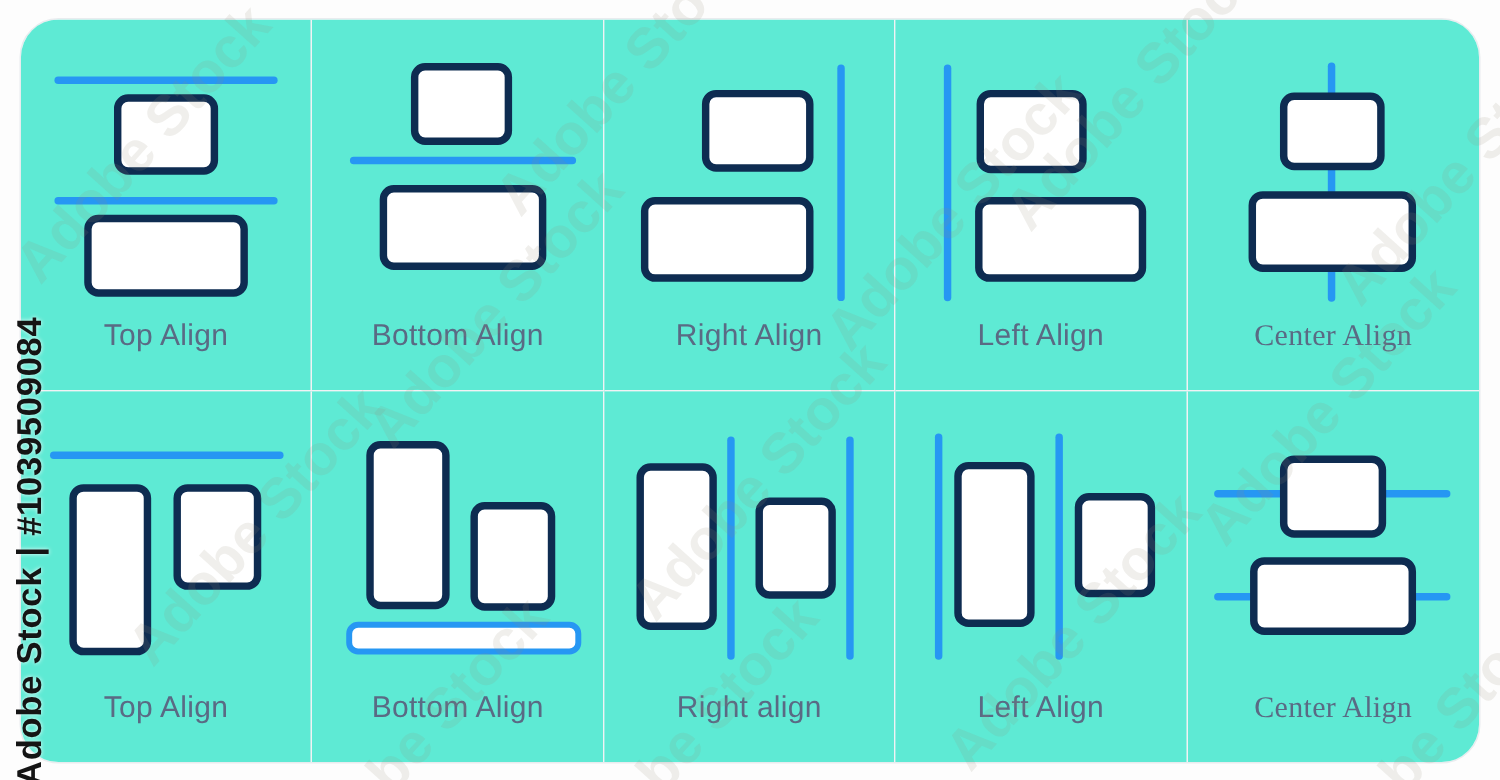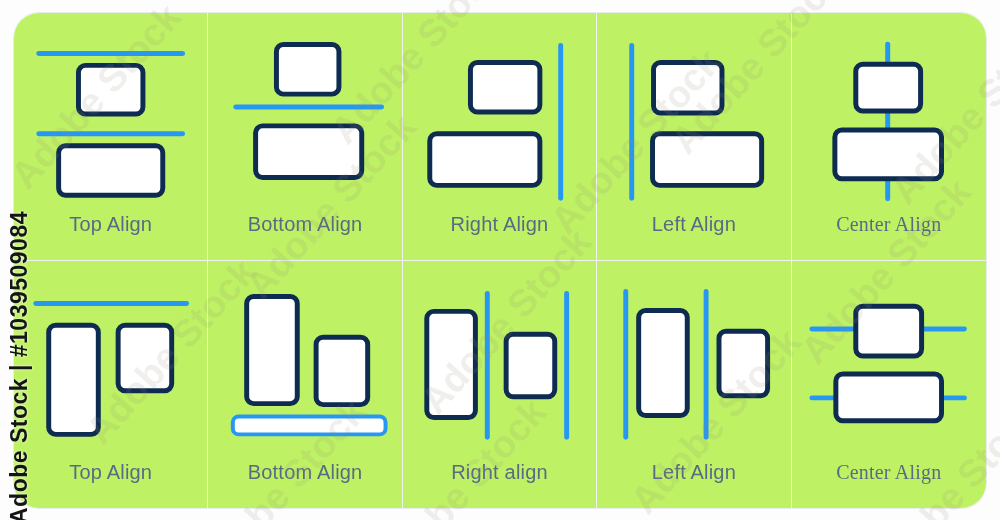--- a/index.html
+++ b/index.html
@@ -8,21 +8,21 @@
     background:#fdfdfd;
     font-family:"Liberation Sans", sans-serif;
   }
   .panel{
     position:absolute;left:13px;top:12px;width:972px;height:495px;
     background:#ffffff;border:1px solid #e9ecef;border-radius:26px;
     display:grid;grid-template-columns:repeat(5,1fr);grid-template-rows:1fr 1fr;
     overflow:hidden;
   }
   .cell{
-    position:relative;background:#bef264;
+    position:relative;background:#5eead4;
     border-right:1px solid #f1f2f4;border-bottom:1px solid #f1f2f4;
   }
   .cell:nth-child(5n){border-right:none;font-family:Liberation Serif, serif;}
   .cell:nth-child(n+6){border-bottom:none;}
   .icon-svg{position:absolute;left:0;top:0;width:100%;height:195px;display:block;}
   .cell-label{
     position:absolute;left:0;top:200px;width:100%;text-align:center;
     font-size:20px;color:var(--label,#5a6a84);letter-spacing:.2px;
   }
   .shape{fill:#ffffff;stroke:var(--navy,#0e2c51);stroke-width:5;}

